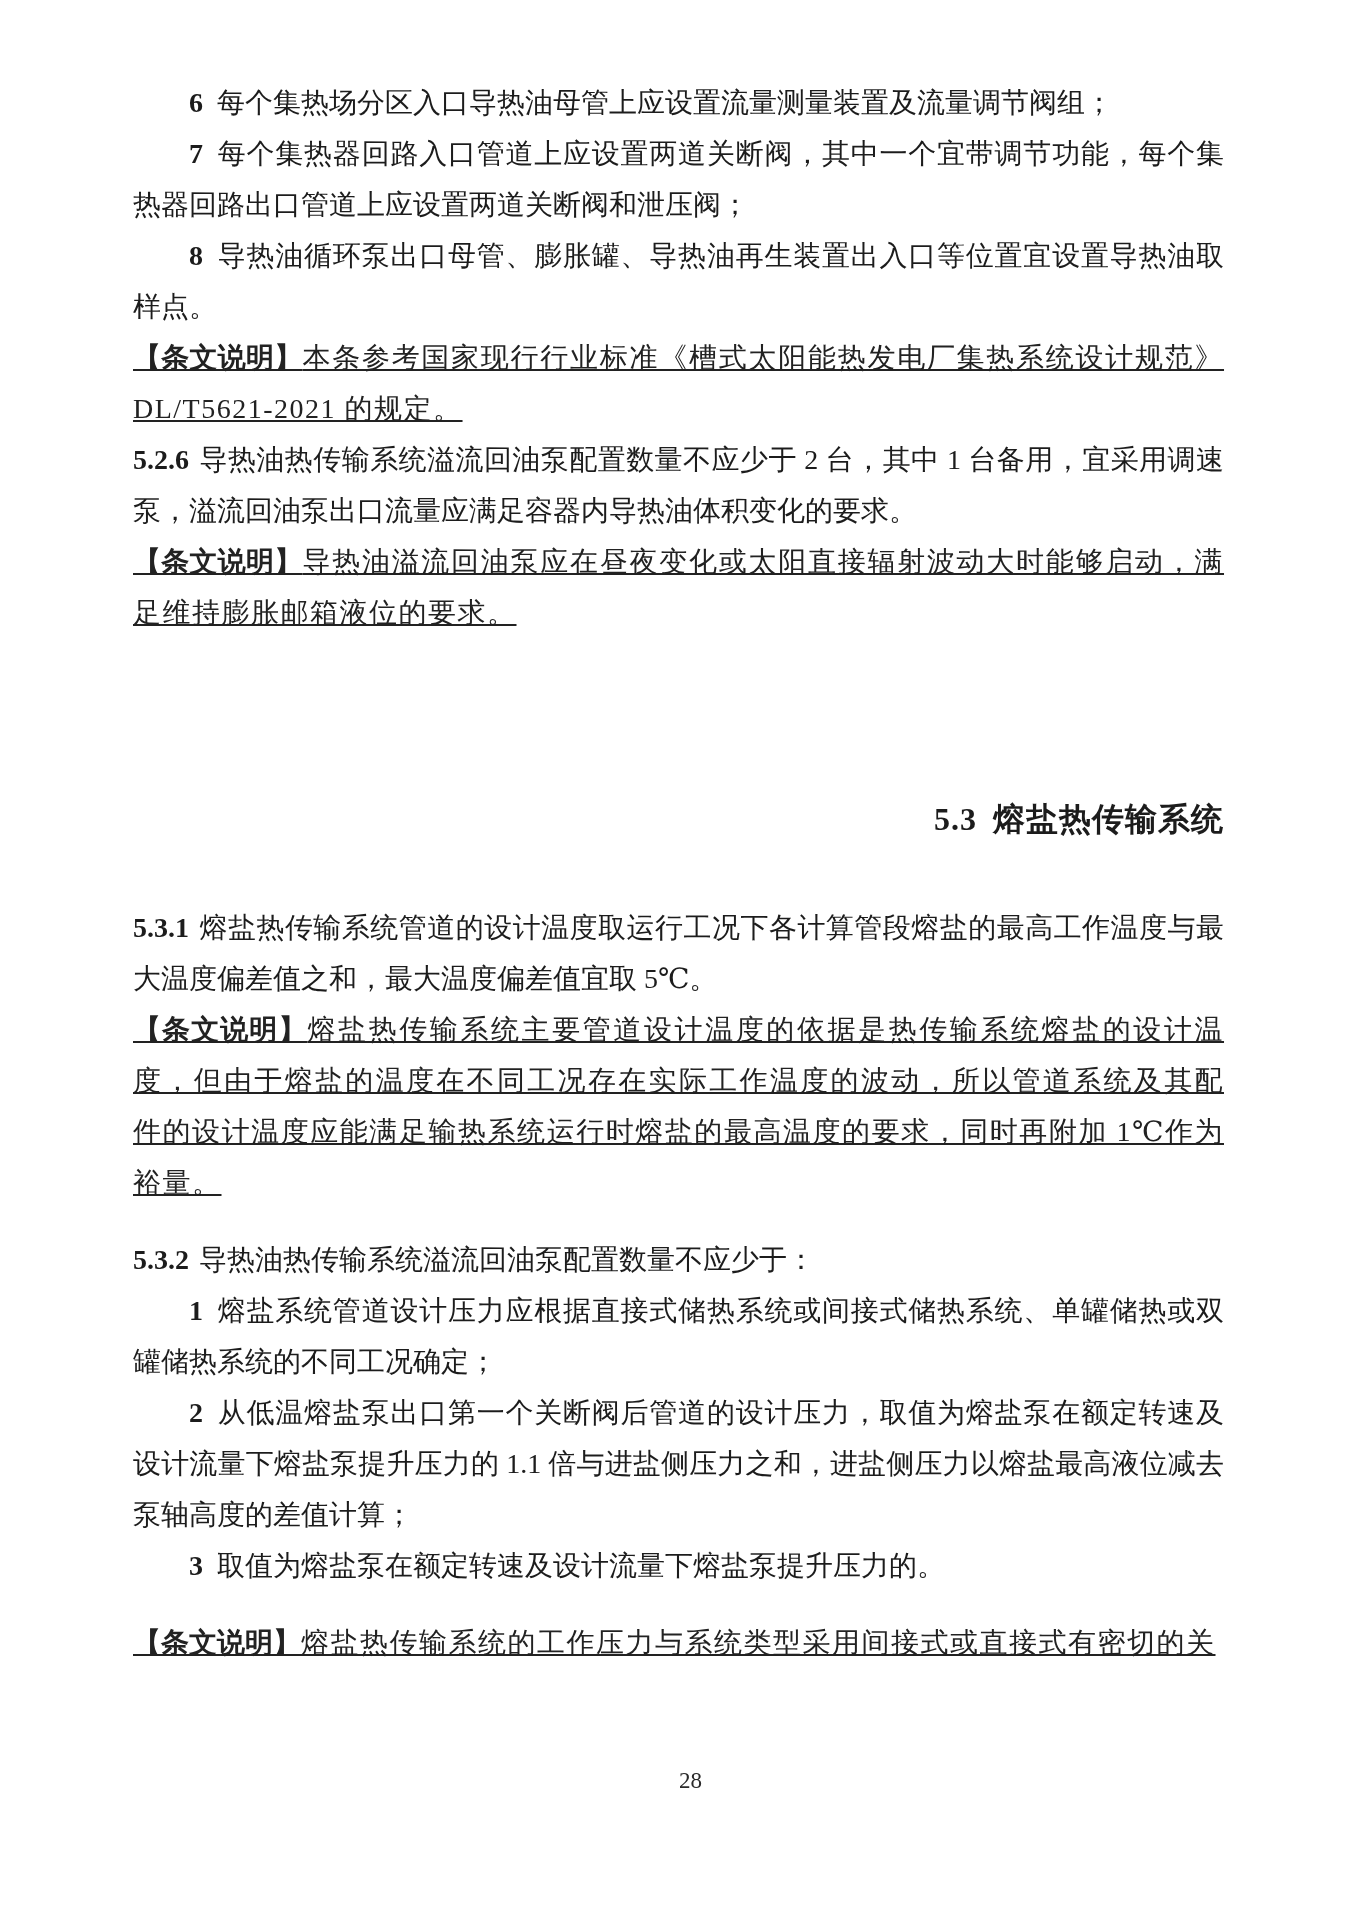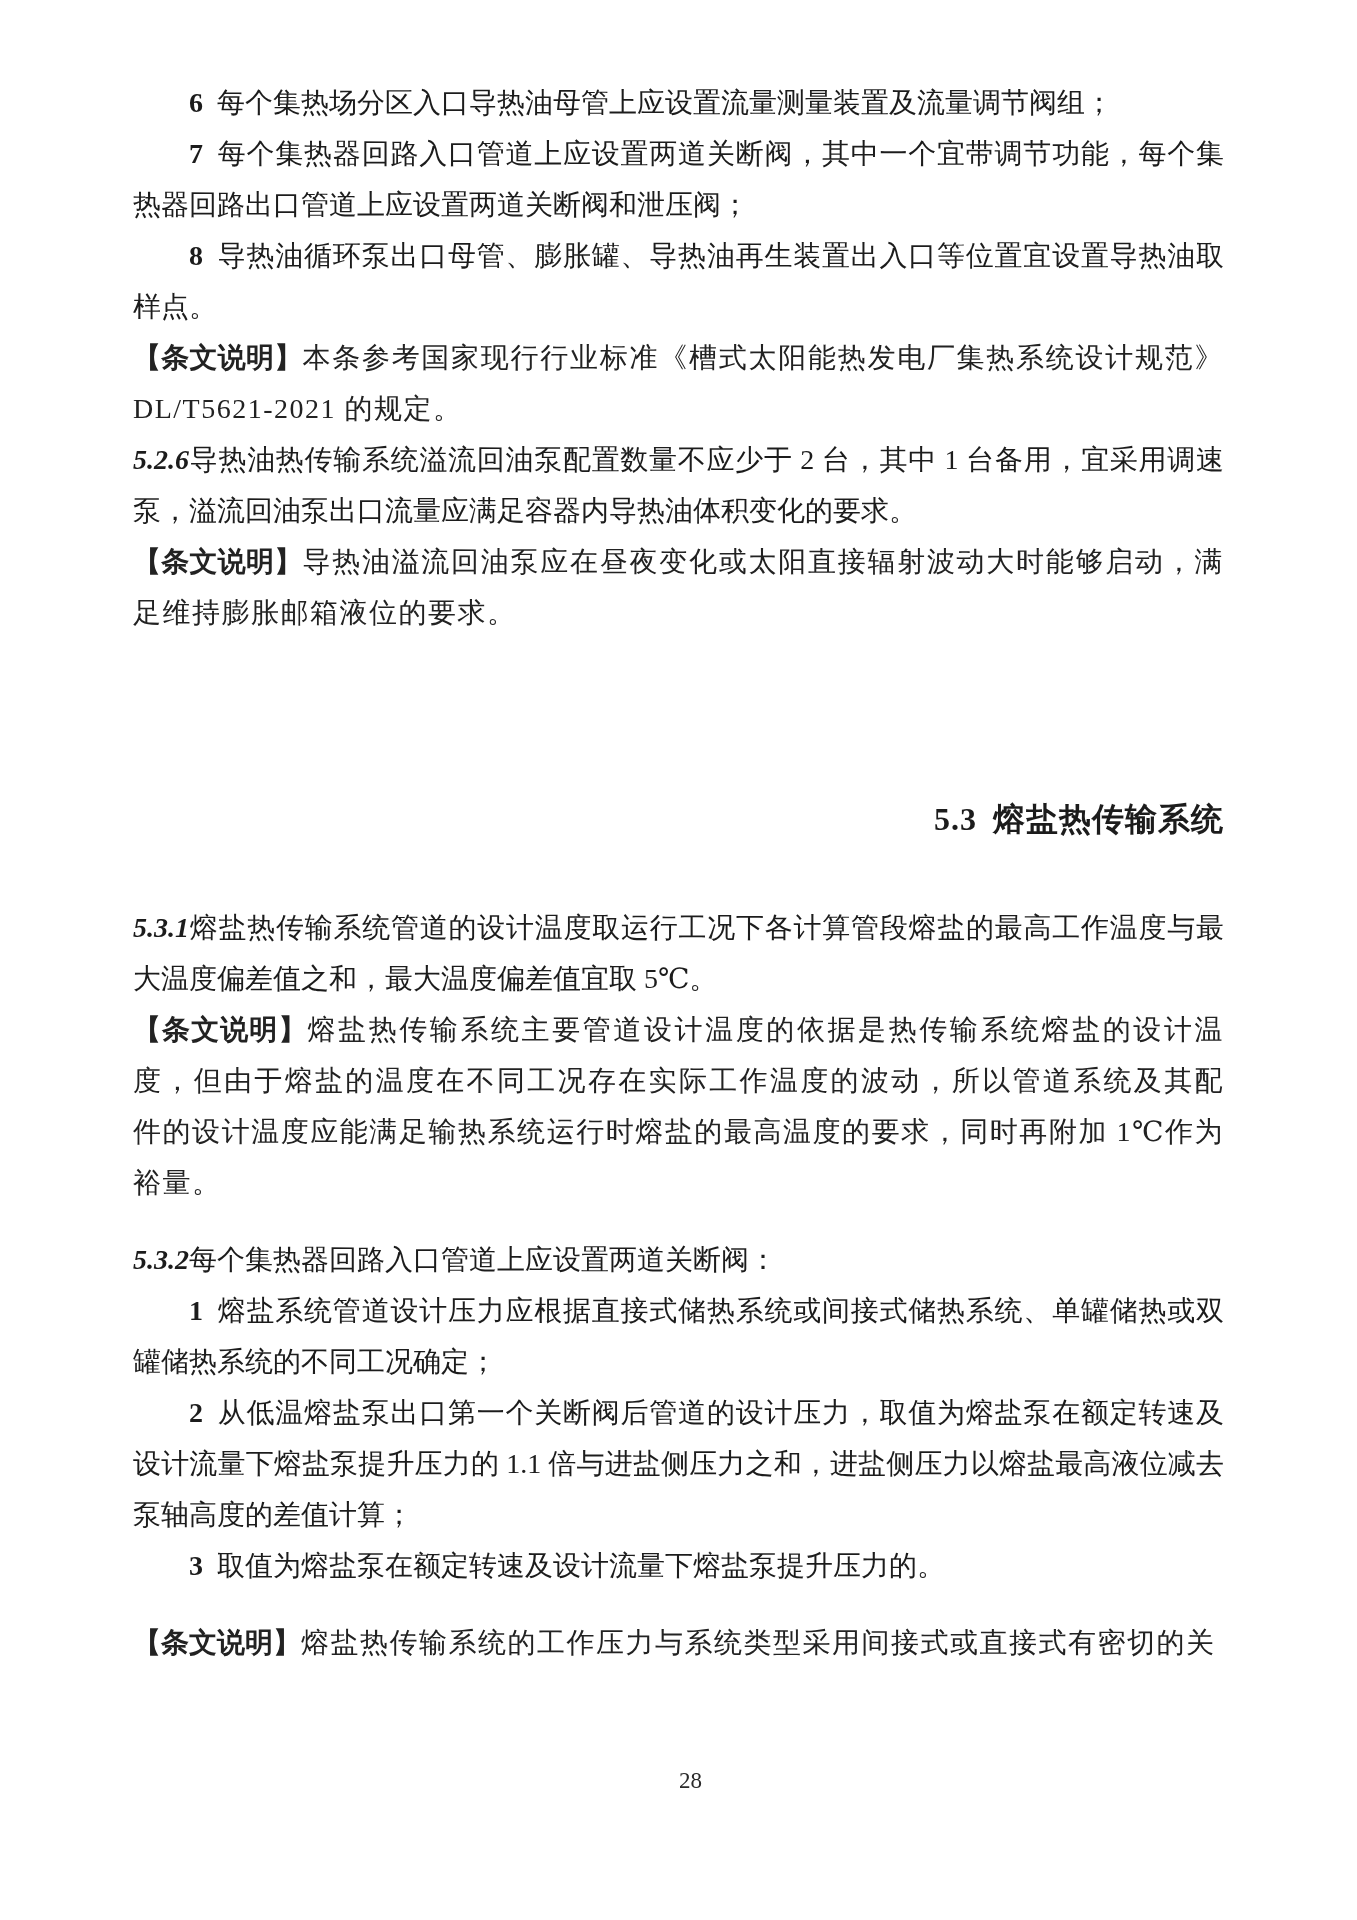--- a/index.html
+++ b/index.html
@@ -32,25 +32,26 @@
   }
   .para.item {
     text-indent: 2em;
   }
   .num {
     font-weight: bold;
     margin-right: 14px;
   }
   .clause-num {
     font-weight: bold;
-    font-style: italic;
+    margin-right: 10px;
   }
   .commentary {
     letter-spacing: 1.5px;
     color: #222222;
+    text-decoration: underline;
   }
   .commentary .bracket-label {
     font-weight: bold;
     letter-spacing: 0;
   }
   .section-heading {
     margin: 158px 0 60px 0;
     font-size: 32px;
     font-weight: bold;
     text-align: right;
@@ -89,21 +90,21 @@
   <p class="para"><span class="clause-num">5.2.6</span><span>导热油热传输系统溢流回油泵配置数量不应少于 2 台，其中 1 台备用，宜采用调速泵，溢流回油泵出口流量应满足容器内导热油体积变化的要求。</span></p>
 
   <p class="para commentary"><span class="bracket-label">【条文说明】</span><span>导热油溢流回油泵应在昼夜变化或太阳直接辐射波动大时能够启动，满足维持膨胀邮箱液位的要求。</span></p>
 
   <div class="section-heading"><span class="heading-number">5.3</span><span>熔盐热传输系统</span></div>
 
   <p class="para"><span class="clause-num">5.3.1</span><span>熔盐热传输系统管道的设计温度取运行工况下各计算管段熔盐的最高工作温度与最大温度偏差值之和，最大温度偏差值宜取 5℃。</span></p>
 
   <p class="para commentary"><span class="bracket-label">【条文说明】</span><span>熔盐热传输系统主要管道设计温度的依据是热传输系统熔盐的设计温度，但由于熔盐的温度在不同工况存在实际工作温度的波动，所以管道系统及其配件的设计温度应能满足输热系统运行时熔盐的最高温度的要求，同时再附加 1℃作为裕量。</span></p>
 
-  <p class="para space-above"><span class="clause-num">5.3.2</span><span>每个集热器回路入口管道上应设置两道关断阀：</span></p>
+  <p class="para space-above"><span class="clause-num">5.3.2</span><span>导热油热传输系统溢流回油泵配置数量不应少于：</span></p>
 
   <p class="para item"><span class="num">1</span><span>熔盐系统管道设计压力应根据直接式储热系统或间接式储热系统、单罐储热或双罐储热系统的不同工况确定；</span></p>
 
   <p class="para item"><span class="num">2</span><span>从低温熔盐泵出口第一个关断阀后管道的设计压力，取值为熔盐泵在额定转速及设计流量下熔盐泵提升压力的 1.1 倍与进盐侧压力之和，进盐侧压力以熔盐最高液位减去泵轴高度的差值计算；</span></p>
 
   <p class="para item"><span class="num">3</span><span>取值为熔盐泵在额定转速及设计流量下熔盐泵提升压力的。</span></p>
 
   <p class="para commentary space-above"><span class="bracket-label">【条文说明】</span><span>熔盐热传输系统的工作压力与系统类型采用间接式或直接式有密切的关</span></p>
 
 </div>

